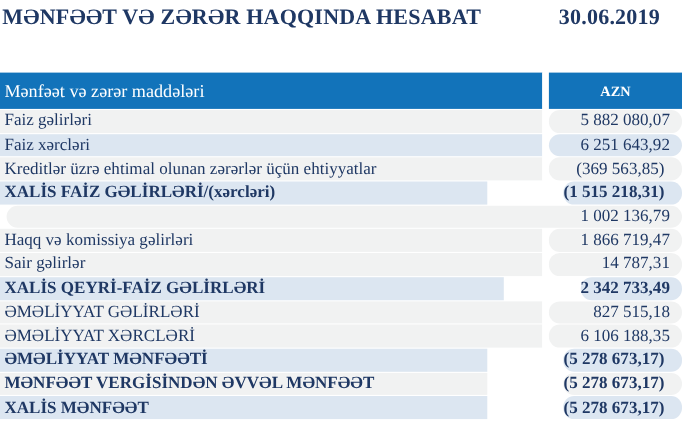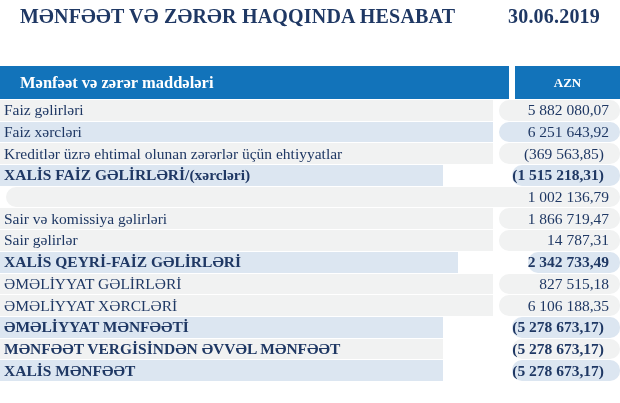--- a/index.html
+++ b/index.html
@@ -12,21 +12,21 @@
     width: 620px;
     height: 403px;
     overflow: hidden;
     font-family: "Liberation Serif", serif;
   }
 
   
   .titlebar {
     position: absolute;
     top: 5px;
-    left: 20px;
+    left: 2px;
     right: 20px;
     display: flex;
     justify-content: space-between;
     align-items: baseline;
     color: var(--text-navy, #1f3864);
     font-weight: bold;
     font-size: 20px;
     letter-spacing: 0.2px;
     white-space: nowrap;
   }
@@ -38,24 +38,24 @@
     left: 0;
     width: 620px;
   }
   .thead {
     display: flex;
     height: 33px;
     margin-bottom: 1px;
   }
   .thead .label-cell {
     width: 489px;
-    padding-left: 20px;
+    padding-left: 4px;
     background: var(--header-bg, #1273ba);
     color: var(--header-text, #ffffff);
-    font-weight: bold;
+    font-weight: normal;
     font-size: 16.5px;
     display: flex;
     align-items: center;
   }
   .thead .value-cell {
     flex: 1;
     background: var(--header-bg, #1273ba);
     color: var(--header-text, #ffffff);
     font-weight: bold;
     font-size: 13px;
@@ -144,21 +144,21 @@
     <div class="gap"></div>
     <div class="value-cell neg">(1 515 218,31)</div>
   </div>
 
   <div class="row gray">
     <div class="gap"></div>
     <div class="value-cell">1 002 136,79</div>
   </div>
 
   <div class="row gray">
-    <div class="label-cell">Sair və komissiya gəlirləri</div>
+    <div class="label-cell">Haqq və komissiya gəlirləri</div>
     <div class="gap"></div>
     <div class="value-cell">1 866 719,47</div>
   </div>
 
 
   <div class="row gray">
     <div class="label-cell">Sair gəlirlər</div>
     <div class="gap"></div>
     <div class="value-cell">14 787,31</div>
   </div>

